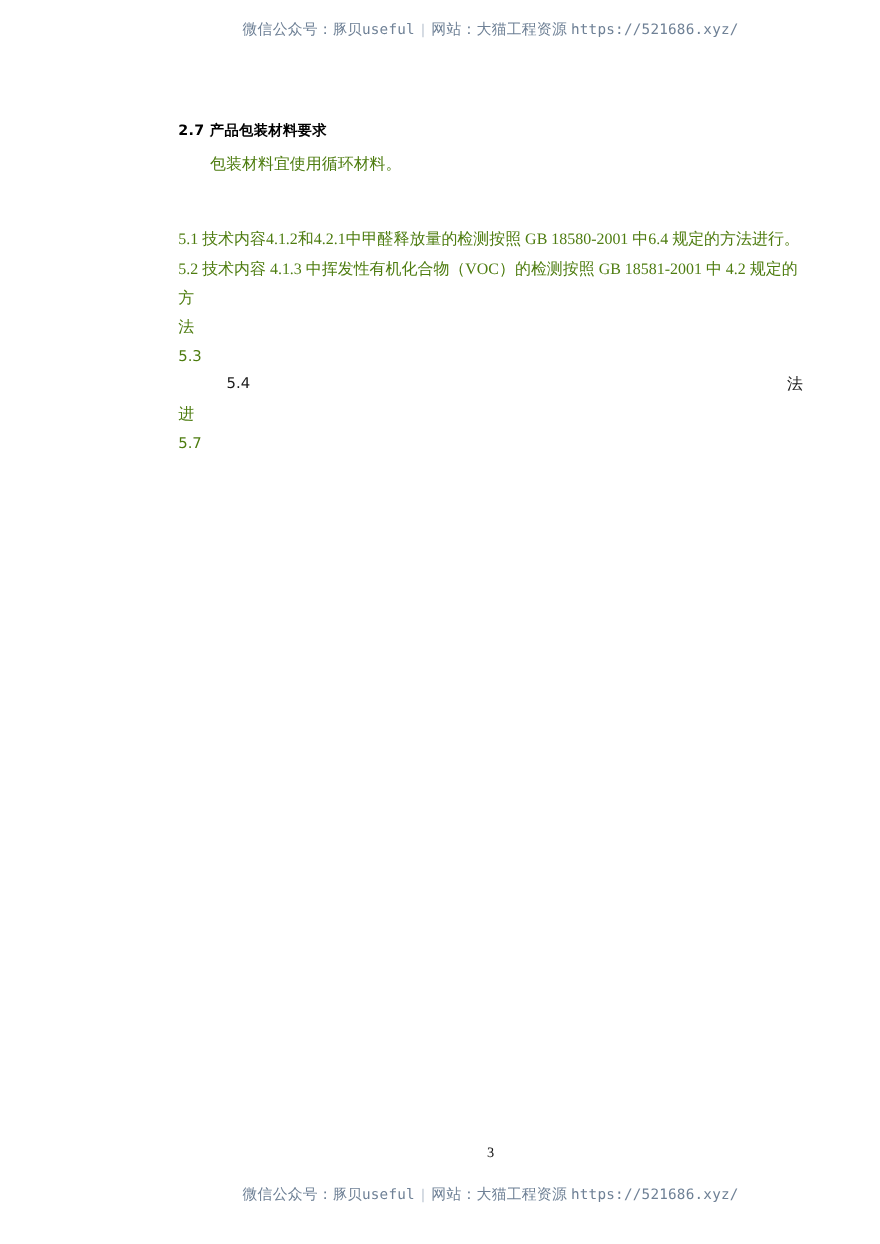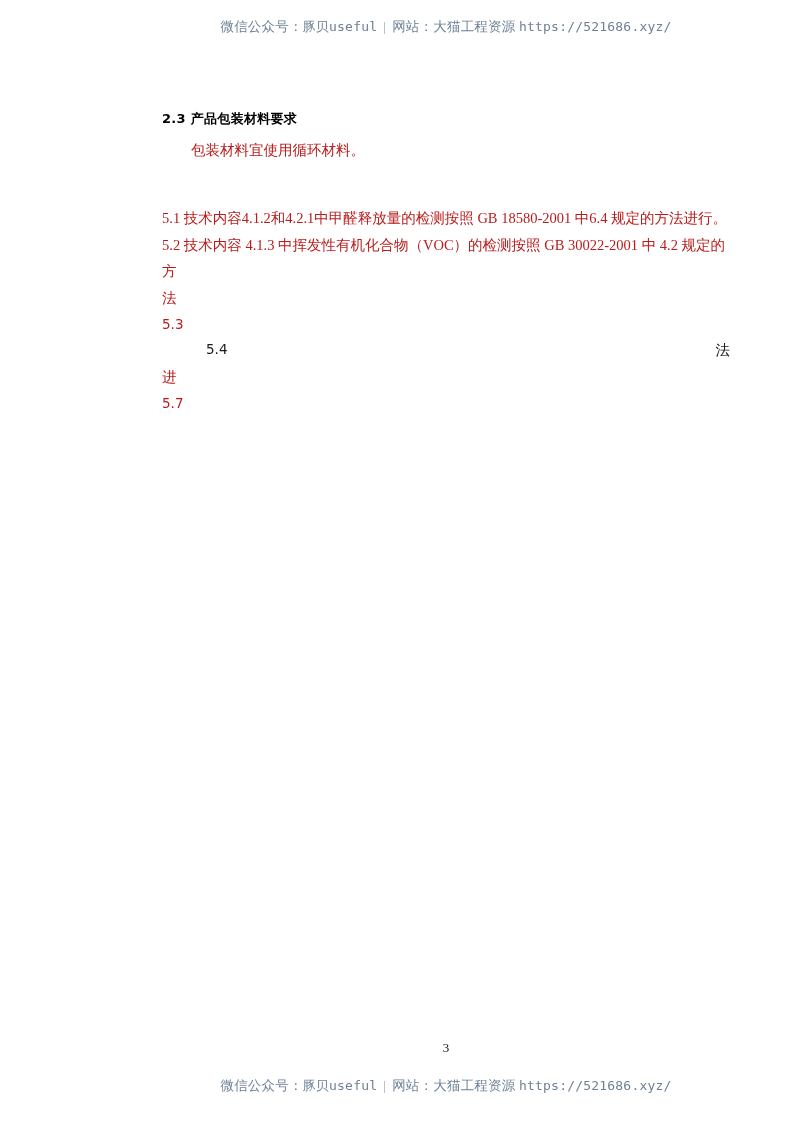--- a/index.html
+++ b/index.html
@@ -70,21 +70,21 @@
     font-weight: bold;
     font-size: 13px;
     color: #000;
     margin: 0;
     letter-spacing: 0.3px;
   }
   .para {
     font-family: "Liberation Serif", "DejaVu Serif", serif;
     font-size: 14.5px;
     line-height: 1.85;
-    color: #b91c1c;
+    color: #4d7c0f;
     margin: 0;
   }
   .indent { text-indent: 2em; }
 
   .gap-a { height: 9px; }
   .gap-b { height: 27px; }
   .gap-c { height: 14px; }
 
   .num {
     font-family: "DejaVu Sans", "Liberation Sans", sans-serif;
@@ -116,31 +116,31 @@
 <body>
 
 <div class="page">
 
   <div class="wm wm-top">
     <span class="cn">微信公众号：</span><span class="mono">豚贝useful</span><span class="sep">|</span><span class="cn">网站：</span><span class="cn">大猫工程资源</span>&nbsp;<span class="mono">https://521686.xyz/</span>
   </div>
 
   <div class="content">
 
-    <div class="h-sub">2.3  产品包装材料要求</div>
+    <div class="h-sub">2.7  产品包装材料要求</div>
     <div class="gap-a"></div>
     <div class="para indent">包装材料宜使用循环材料。</div>
 
     <div class="gap-b"></div>
 
 
     <div class="gap-c"></div>
 
     <div class="para">5.1 技术内容4.1.2和4.2.1中甲醛释放量的检测按照 GB 18580-2001 中6.4 规定的方法进行。</div>
-    <div class="para">5.2 技术内容 4.1.3  中挥发性有机化合物（VOC）的检测按照 GB 30022-2001 中 4.2 规定的方</div>
+    <div class="para">5.2 技术内容 4.1.3  中挥发性有机化合物（VOC）的检测按照 GB 18581-2001 中 4.2 规定的方</div>
     <div class="para">法</div>
     <div class="para num">5.3</div>
 
     <div class="line-flex">
       <span class="num">5.4</span>
       <span>法</span>
     </div>
     <div class="para">进</div>
 
     <div class="para num">5.7</div>

